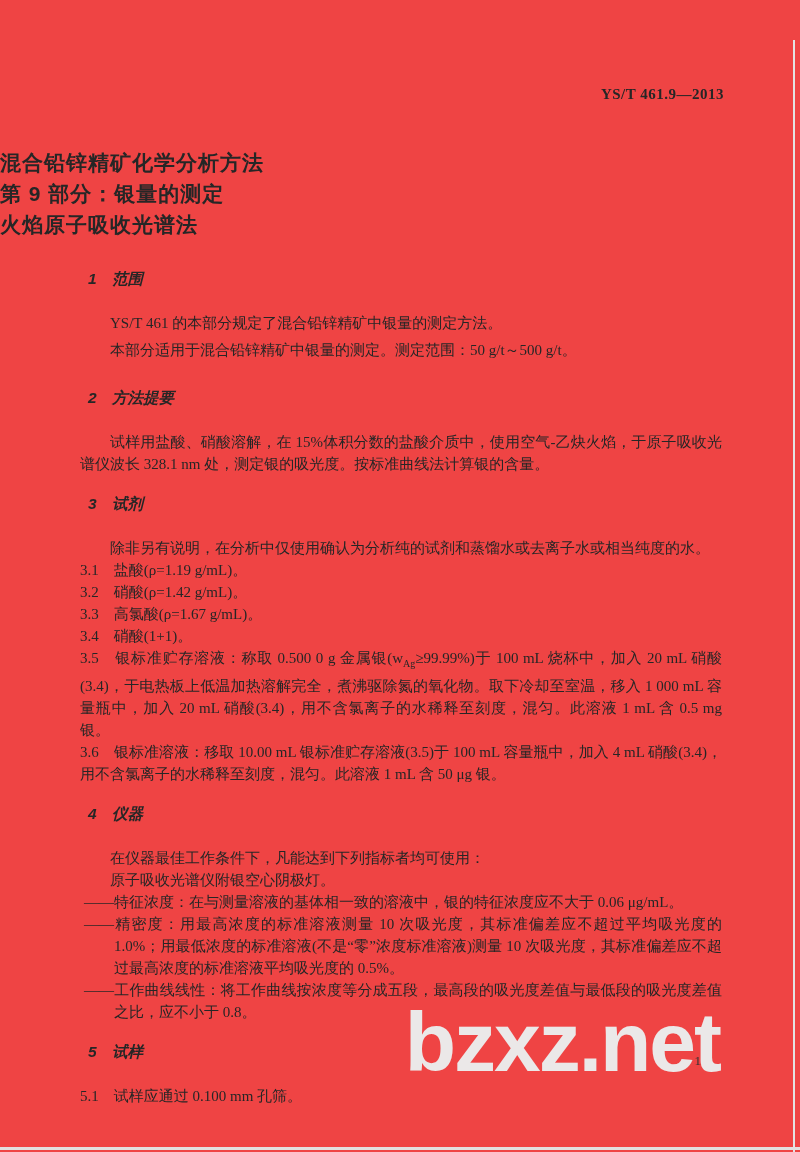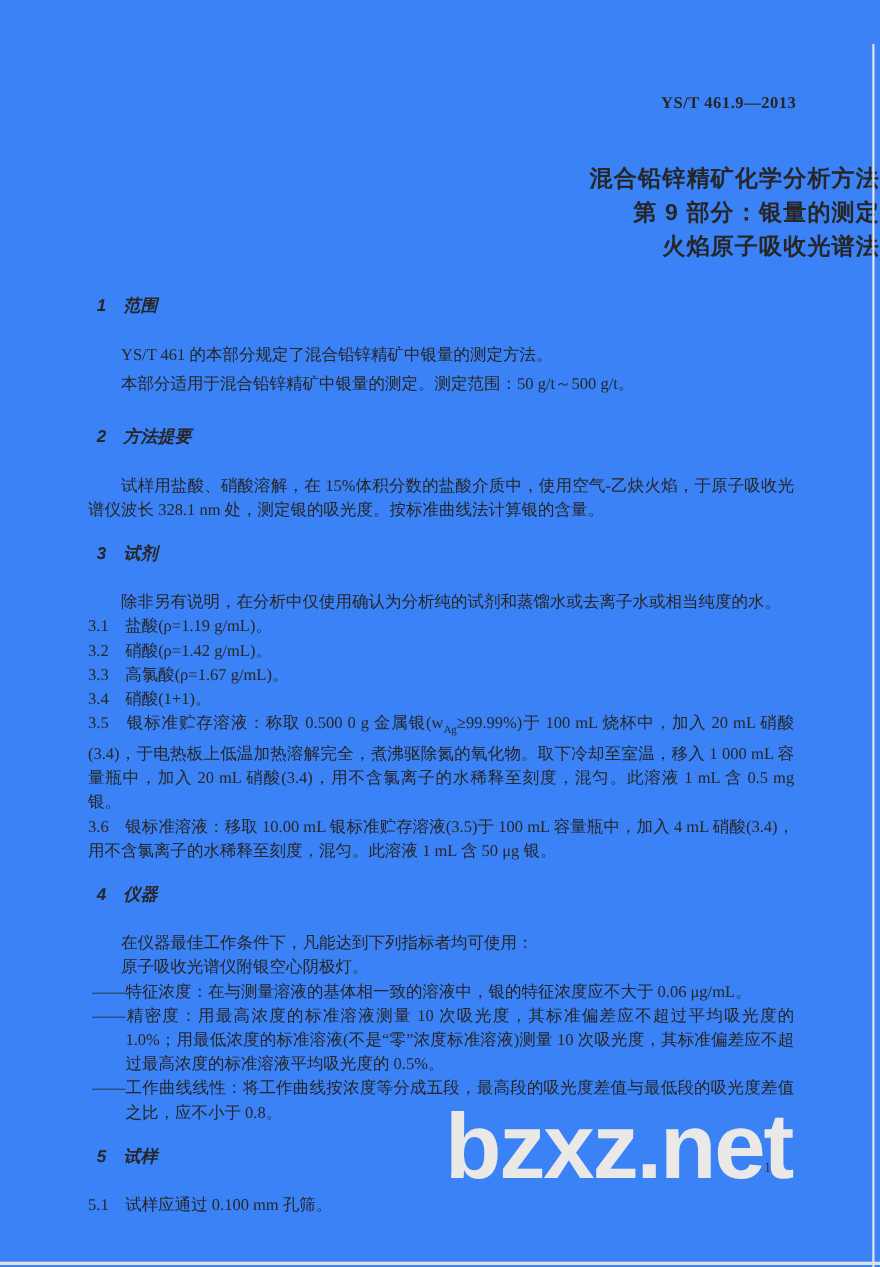--- a/index.html
+++ b/index.html
@@ -1,36 +1,36 @@
 <!DOCTYPE html>
 <html><head>
 <meta charset="utf-8">
 <style>
   html, body { margin: 0; padding: 0; background: #f4f4f4; }
   .page {
     position: relative;
     width: 800px;
     height: 1152px;
     margin: 0 auto;
-    background: #3b82f6;
+    background: #ef4444;
     overflow: hidden;
     color: #262626;
     font-family: "Liberation Serif", serif;
   }
   .std-code {
     padding: 86px 76px 0 0;
     text-align: right;
     font-size: 15px;
     font-weight: bold;
     letter-spacing: 0.5px;
     font-family: "Liberation Serif", serif;
   }
   .doc-title {
     margin-top: 44px;
-    text-align: right;
+    text-align: left;
     font-family: "Liberation Sans", sans-serif;
     font-weight: bold;
     font-size: 21px;
     line-height: 31px;
     letter-spacing: 1px;
   }
   .content {
     margin: 0 78px 0 80px;
     font-size: 15px;
     line-height: 22px;

